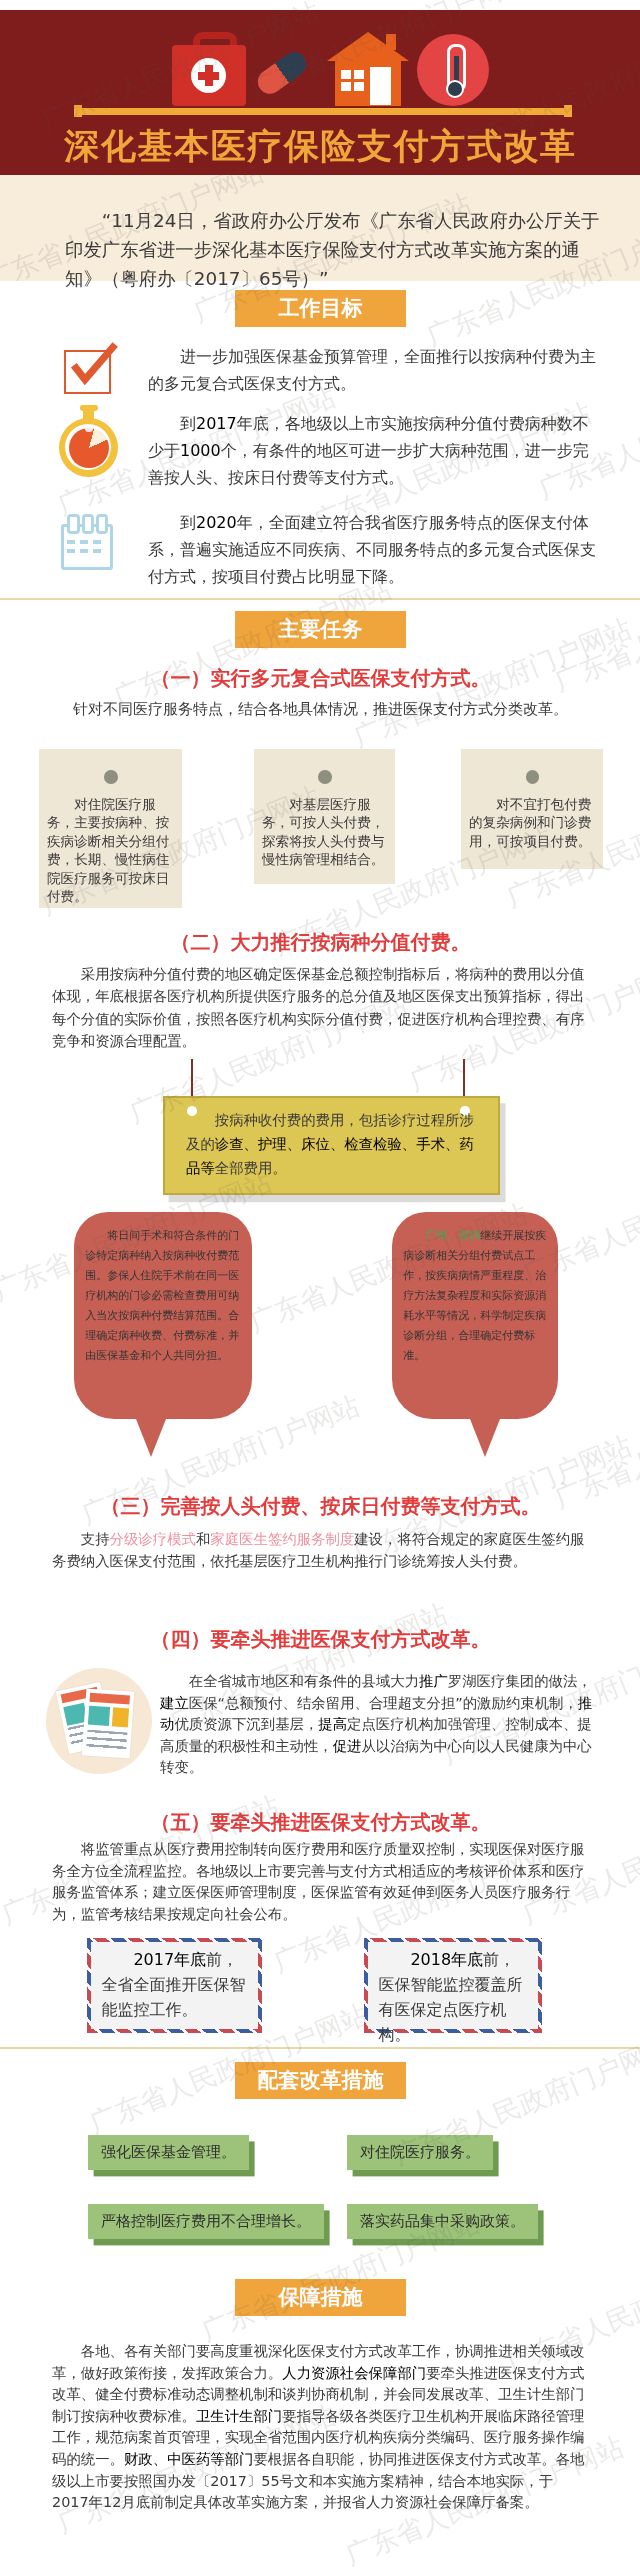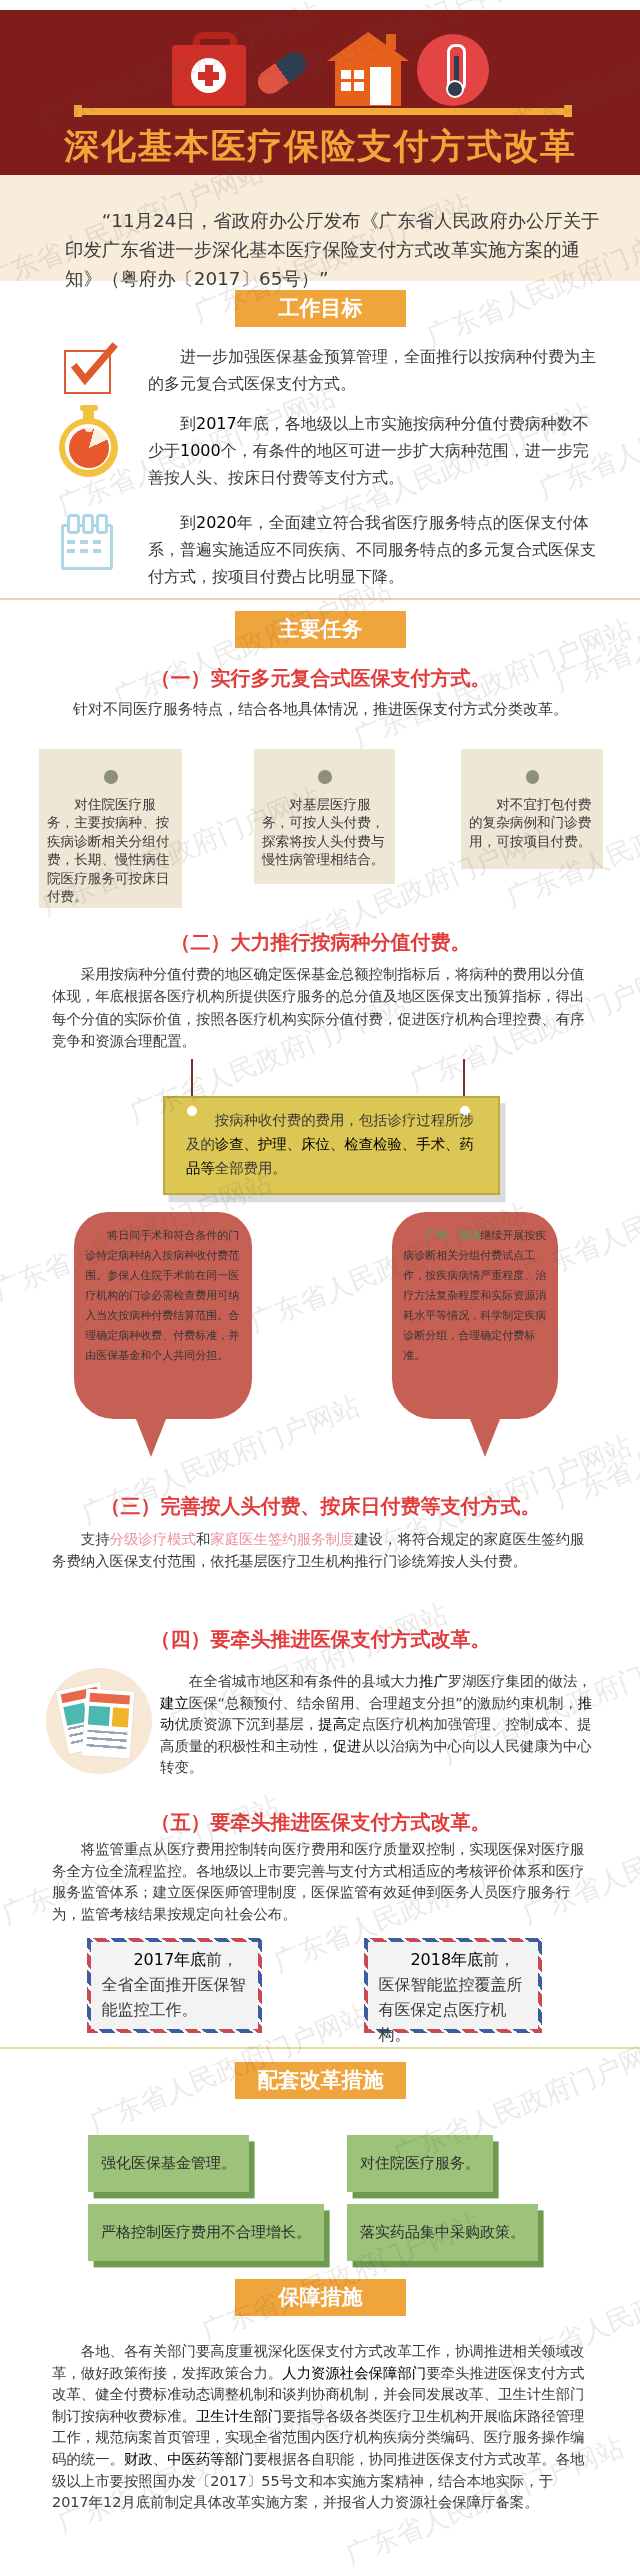--- a/index.html
+++ b/index.html
@@ -107,21 +107,21 @@
   .sh-teal{position:absolute;left:4px;top:17px;width:21px;height:19px;background:#4cb8b0;}
   .sh-yellow{position:absolute;left:28px;top:17px;width:16px;height:19px;background:#f0b429;}
   .sh-lines{position:absolute;left:4px;right:4px;bottom:4.8px;height:21px;
       background:repeating-linear-gradient(180deg,#9aa6b2 0 2.4px,transparent 2.4px 7.2px);}
   
   .dash-box{position:absolute;top:1938px;height:87px;background:#f3f3f3;border:4px solid;
       border-image:repeating-linear-gradient(45deg,#c84a52 0 8.8px,#f8f8f8 8.8px 12px,#3e5d9e 12px 21px,#f8f8f8 21px 24px) 5;}
   .dash-box p{position:absolute;left:10.4px;top:4.8px;right:10.4px;margin:0;font-size:16px;line-height:25px;
       text-indent:2em;color:#3a3a3a;}
   
-  .green-box{position:absolute;height:35px;line-height:35px;padding:11px 13px;background:#9cc379;
+  .green-box{position:absolute;height:35px;line-height:35px;padding:0 13px;background:#9cc379;
       box-shadow:5.6px 6.4px 0 #6f9b50;font-size:15px;color:#2f2f2f;white-space:nowrap;}
 </style>
 </head>
 <body>
 
 <div class="page">
 
   <div class="header">
     <div class="kit">
       <div class="kit-handle"></div>

